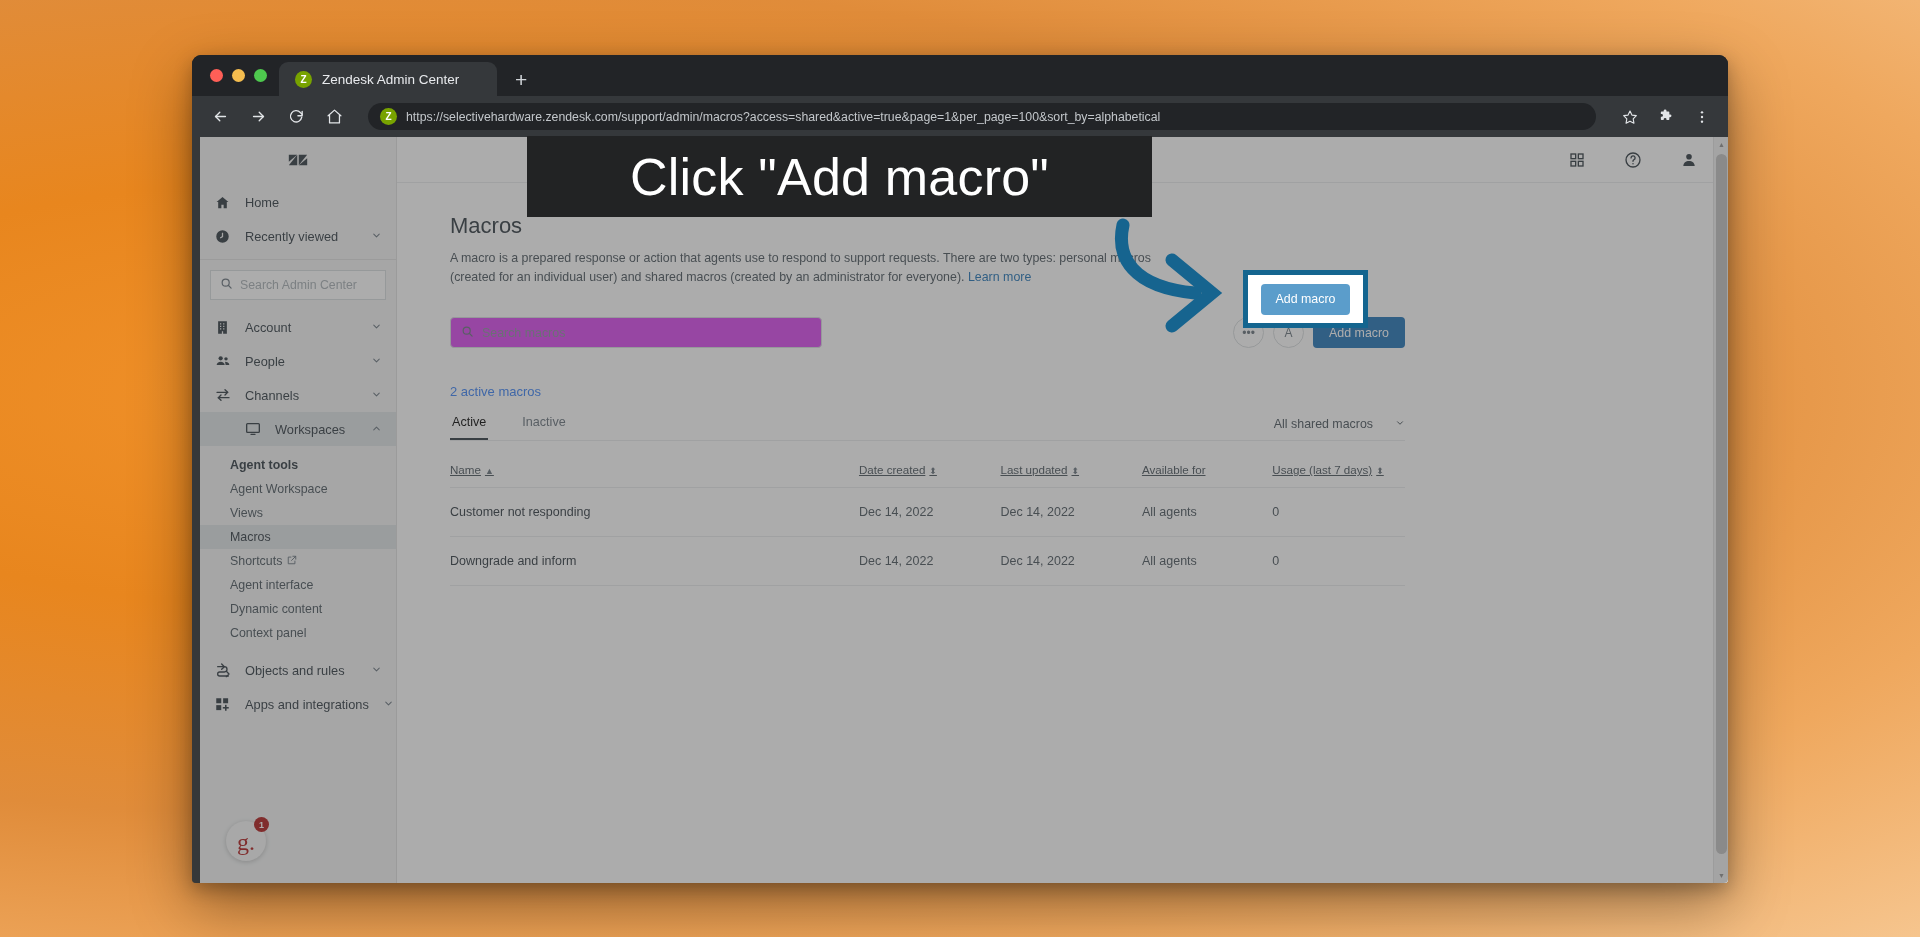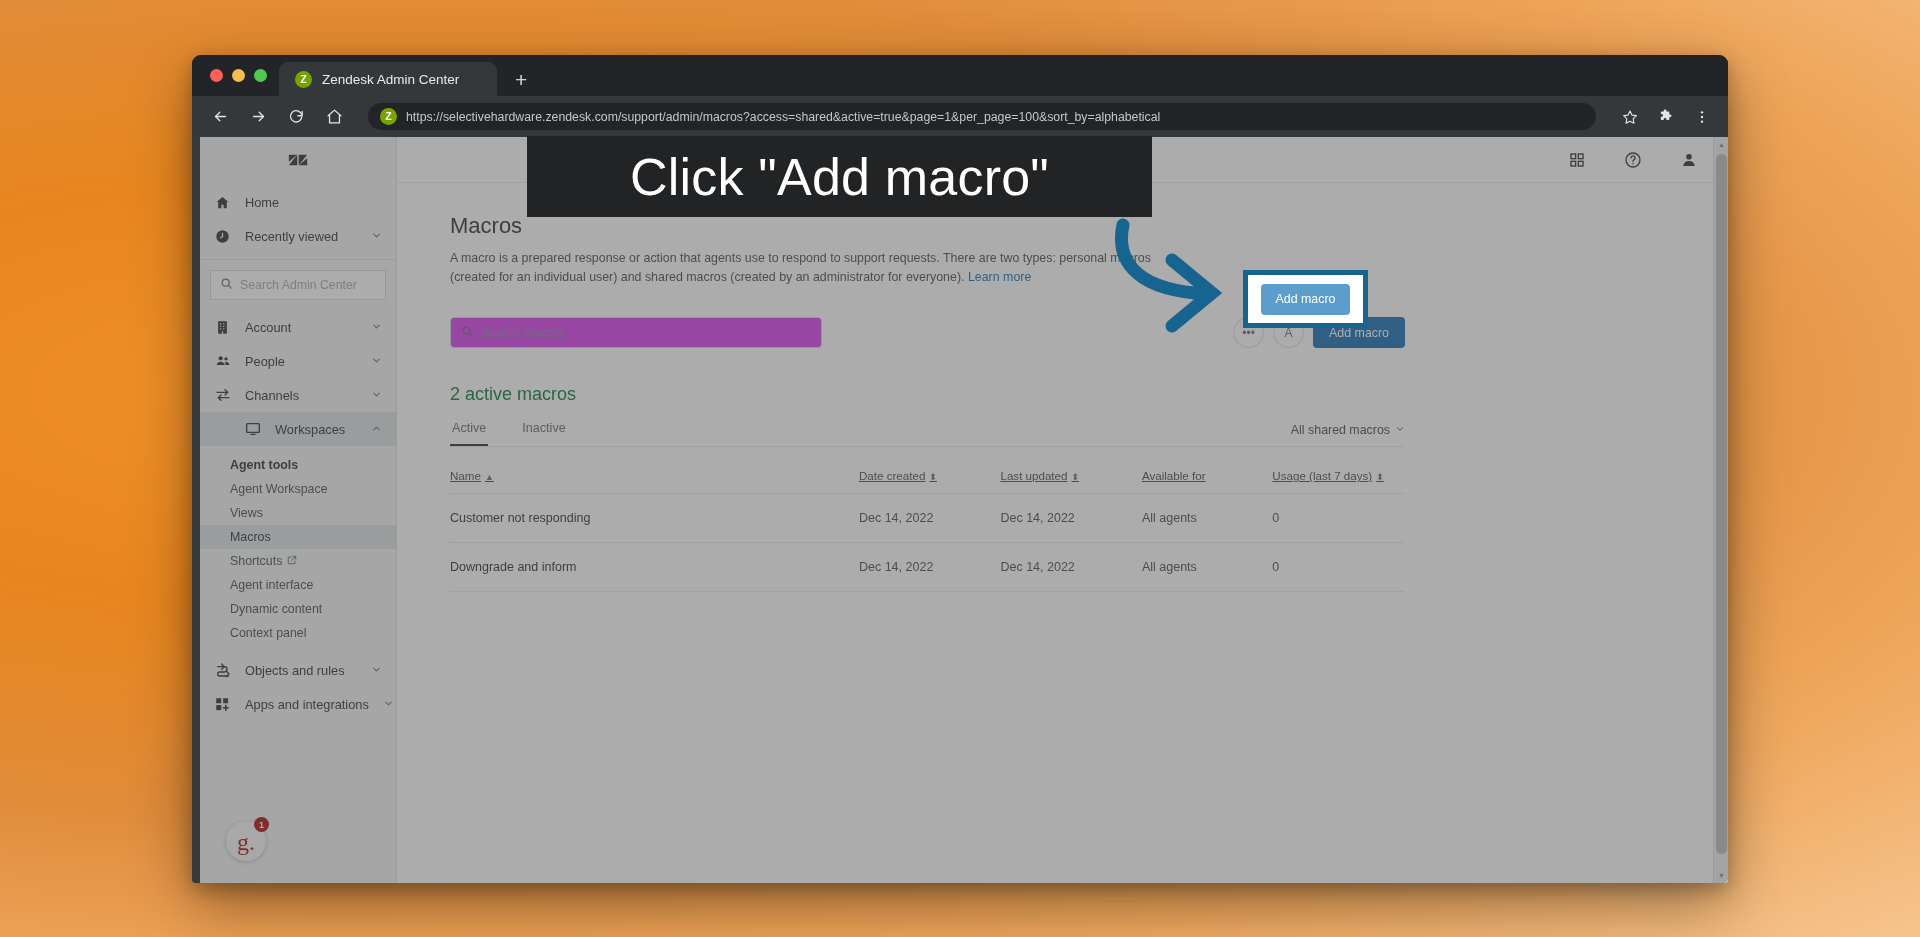--- a/index.html
+++ b/index.html
@@ -284,43 +284,43 @@
     background: #1f73b7; color: #fff;
     border: none; border-radius: 4px;
     padding: 0 16px;
     font-size: 12.4px; font-family: inherit;
     cursor: pointer;
     white-space: nowrap;
   }
 
   .count-line {
     margin-top: 36px;
-    font-size: 18px; color: #15803d;
+    font-size: 13px; color: #3b82f6;
   }
 
   .tabs-row {
     margin-top: 16px;
     width: 955px;
     display: flex; align-items: flex-end;
     border-bottom: 1px solid #e9ebed;
     position: relative;
   }
   .tab-link {
     font-size: 12.6px; color: #68737d;
     padding: 0 2px 9px 2px;
     margin-right: 32px;
     cursor: pointer;
     border-bottom: 2px solid transparent;
   }
-  .tab-link.active { color: #737373; border-bottom-color: #2f3941; text-align: right; }
+  .tab-link.active { color: #000000; border-bottom-color: #2f3941; text-align: right; }
   .filter-select {
     margin-left: auto;
     font-size: 12.4px; color: #49545c;
     padding-bottom: 9px;
-    display: flex; align-items: center; gap: 5px;
+    display: flex; align-items: center; gap: 22px;
     cursor: pointer;
   }
 
   table.macros {
     margin-top: 22px;
     width: 955px;
     border-collapse: collapse;
   }
   table.macros th {
     text-align: left;

